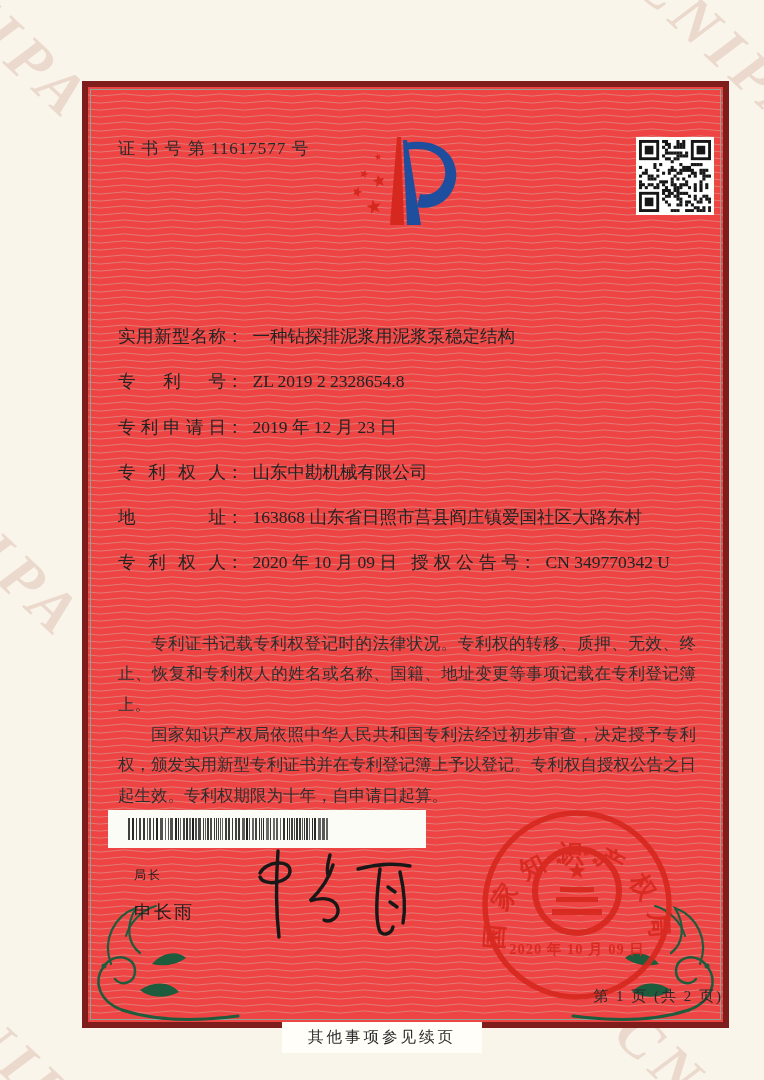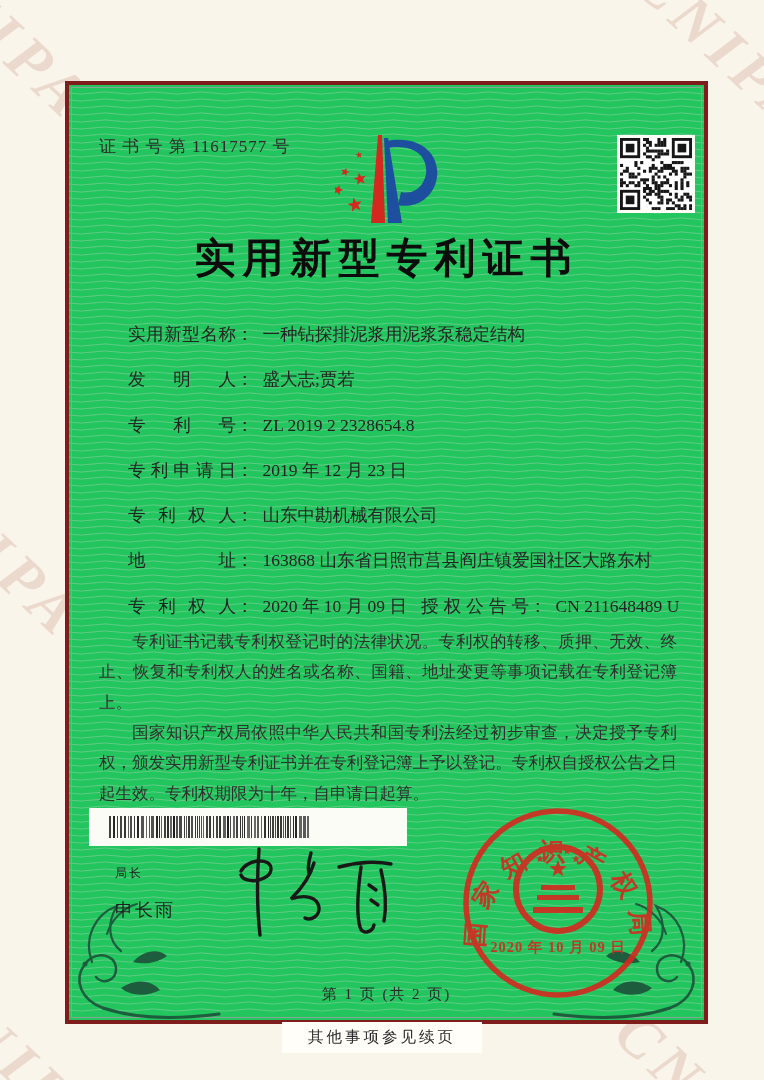--- a/index.html
+++ b/index.html
@@ -7,46 +7,46 @@
        background:#faf5ea;font-family:"Liberation Serif", serif;color:#222;}
   .wm{position:absolute;font-family:"Liberation Serif",serif;font-weight:bold;font-style:italic;
       letter-spacing:8px;transform:rotate(43deg);transform-origin:0 0;
       color:rgba(214,178,165,0.42);z-index:1;pointer-events:none;white-space:nowrap;}
   .wm1{left:-58px;top:-70px;font-size:62px;}
   .wm2{left:668px;top:-52px;font-size:60px;}
   .wm3{left:452px;top:300px;font-size:56px;color:rgba(192,174,154,0.40);}
   .wm4{left:-66px;top:448px;font-size:62px;}
   .wm5{left:-40px;top:962px;font-size:60px;}
   .wm6{left:648px;top:998px;font-size:60px;}
-  .frame{position:absolute;left:65px;top:81px;width:635px;height:935px;
-         border:4px solid #7f1d1d;z-index:2;background:#22c55e;}
+  .frame{position:absolute;left:82px;top:81px;width:635px;height:935px;
+         border:6px solid #7f1d1d;z-index:2;background:#ef4444;}
   .frame-inner{position:absolute;left:2px;top:2px;right:2px;bottom:2px;
          border:1px solid #8aa392;pointer-events:none;z-index:1;}
   .waves{position:absolute;left:0;top:0;width:100%;height:100%;z-index:0;}
   .content{position:absolute;inset:0;z-index:3;}
   .certno{position:absolute;left:30px;top:50px;font-size:17px;letter-spacing:1px;color:#2a2a2a;}
   .logo{position:absolute;left:266px;top:47px;width:112px;height:100px;}
   .qrbox{position:absolute;left:548px;top:50px;width:78px;height:78px;background:#fdfdf8;padding:3px;box-sizing:border-box;}
   .title{position:absolute;left:0;top:146px;width:100%;text-align:center;
          font-size:41px;font-weight:bold;letter-spacing:7px;color:#0c0c0c;}
-  .fields{position:absolute;left:30px;top:236px;width:585px;margin-left:29px;}
+  .fields{position:absolute;left:30px;top:236px;width:585px;}
   .row{margin-bottom:19px;font-size:17.5px;white-space:nowrap;color:#232323;line-height:1.5;}
   .lbl{display:inline-block;width:108px;text-align:justify;text-align-last:justify;}
   .cl{margin-right:9px;}
   .grp{display:inline-block;width:293px;}
   .paras{position:absolute;left:30px;top:542px;width:578px;font-size:16.5px;
          line-height:1.84;text-align:justify;color:#2e2e2e;}
   .paras p{margin:0;text-indent:2em;}
   .barstrip{position:absolute;left:20px;top:723px;width:318px;height:38px;background:#fcfcf6;}
   .barcode{position:absolute;left:40px;top:731px;width:205px;height:22px;}
   .signer-title{position:absolute;left:46px;top:780px;font-size:12px;letter-spacing:2px;color:#1e1e1e;}
   .signer-name{position:absolute;left:46px;top:813px;font-size:18px;letter-spacing:2px;color:#1e1e1e;}
   .signature{position:absolute;left:150px;top:752px;width:200px;height:105px;}
   .seal{position:absolute;left:378px;top:712px;width:222px;height:222px;opacity:.9;mix-blend-mode:multiply;}
-  .pageinfo{position:absolute;left:0;top:900px;width:100%;text-align:center;font-size:15px;letter-spacing:2px;color:#2a2a2a;}
+  .pageinfo{position:absolute;left:0;top:900px;width:100%;text-align:right;font-size:15px;letter-spacing:2px;color:#2a2a2a;}
   .flourish{position:absolute;top:805px;width:160px;height:130px;z-index:2;}
   .fl-left{left:-8px;}
   .fl-right{left:483px;}
   .note{position:absolute;left:50%;top:1022px;transform:translateX(-50%);
         background:#fffef8;padding:5px 26px;font-size:15.5px;letter-spacing:3px;color:#2a2a2a;z-index:2;white-space:nowrap;}
 </style>
 </head>
 <body>
 
 <div class="wm wm1">CNIPA</div>
@@ -416,43 +416,39 @@
           <rect x="5.76" y="5.76" width="8.64" height="8.64" fill="#161616"></rect>
           <rect x="51.839999999999996" y="0" width="20.16" height="20.16" fill="#161616"></rect>
           <rect x="54.72" y="2.88" width="14.399999999999999" height="14.399999999999999" fill="#ffffff"></rect>
           <rect x="57.599999999999994" y="5.76" width="8.64" height="8.64" fill="#161616"></rect>
           <rect x="0" y="51.839999999999996" width="20.16" height="20.16" fill="#161616"></rect>
           <rect x="2.88" y="54.72" width="14.399999999999999" height="14.399999999999999" fill="#ffffff"></rect>
           <rect x="5.76" y="57.599999999999994" width="8.64" height="8.64" fill="#161616"></rect>
         </svg>
     </div>
 
-    <div class="title">实用新型专利证书</div>
 
     <div class="fields">
       <div class="row">
         <span class="lbl">实用新型名称</span><span class="cl">：</span><span class="val">一种钻探排泥浆用泥浆泵稳定结构</span>
-      </div>
-      <div class="row">
-        <span class="lbl">发明人</span><span class="cl">：</span><span class="val">盛大志;贾若</span>
       </div>
       <div class="row">
         <span class="lbl">专利号</span><span class="cl">：</span><span class="val">ZL 2019 2 2328654.8</span>
       </div>
       <div class="row">
         <span class="lbl">专利申请日</span><span class="cl">：</span><span class="val">2019 年 12 月 23 日</span>
       </div>
       <div class="row">
         <span class="lbl">专利权人</span><span class="cl">：</span><span class="val">山东中勘机械有限公司</span>
       </div>
       <div class="row">
         <span class="lbl">地址</span><span class="cl">：</span><span class="val">163868 山东省日照市莒县阎庄镇爱国社区大路东村</span>
       </div>
       <div class="row">
-        <span class="grp"><span class="lbl">专利权人</span><span class="cl">：</span><span class="val">2020 年 10 月 09 日</span></span><span class="lbl">授权公告号</span><span class="cl">：</span><span class="val">CN 211648489 U</span>
+        <span class="grp"><span class="lbl">专利权人</span><span class="cl">：</span><span class="val">2020 年 10 月 09 日</span></span><span class="lbl">授权公告号</span><span class="cl">：</span><span class="val">CN 349770342 U</span>
       </div>
     </div>
 
     <div class="paras">
       <p>专利证书记载专利权登记时的法律状况。专利权的转移、质押、无效、终止、恢复和专利权人的姓名或名称、国籍、地址变更等事项记载在专利登记簿上。</p>
       <p>国家知识产权局依照中华人民共和国专利法经过初步审查，决定授予专利权，颁发实用新型专利证书并在专利登记簿上予以登记。专利权自授权公告之日起生效。专利权期限为十年，自申请日起算。</p>
     </div>
 
     <div class="barstrip"></div>
     <svg id="barcode" class="barcode" viewBox="0 0 205 22">

